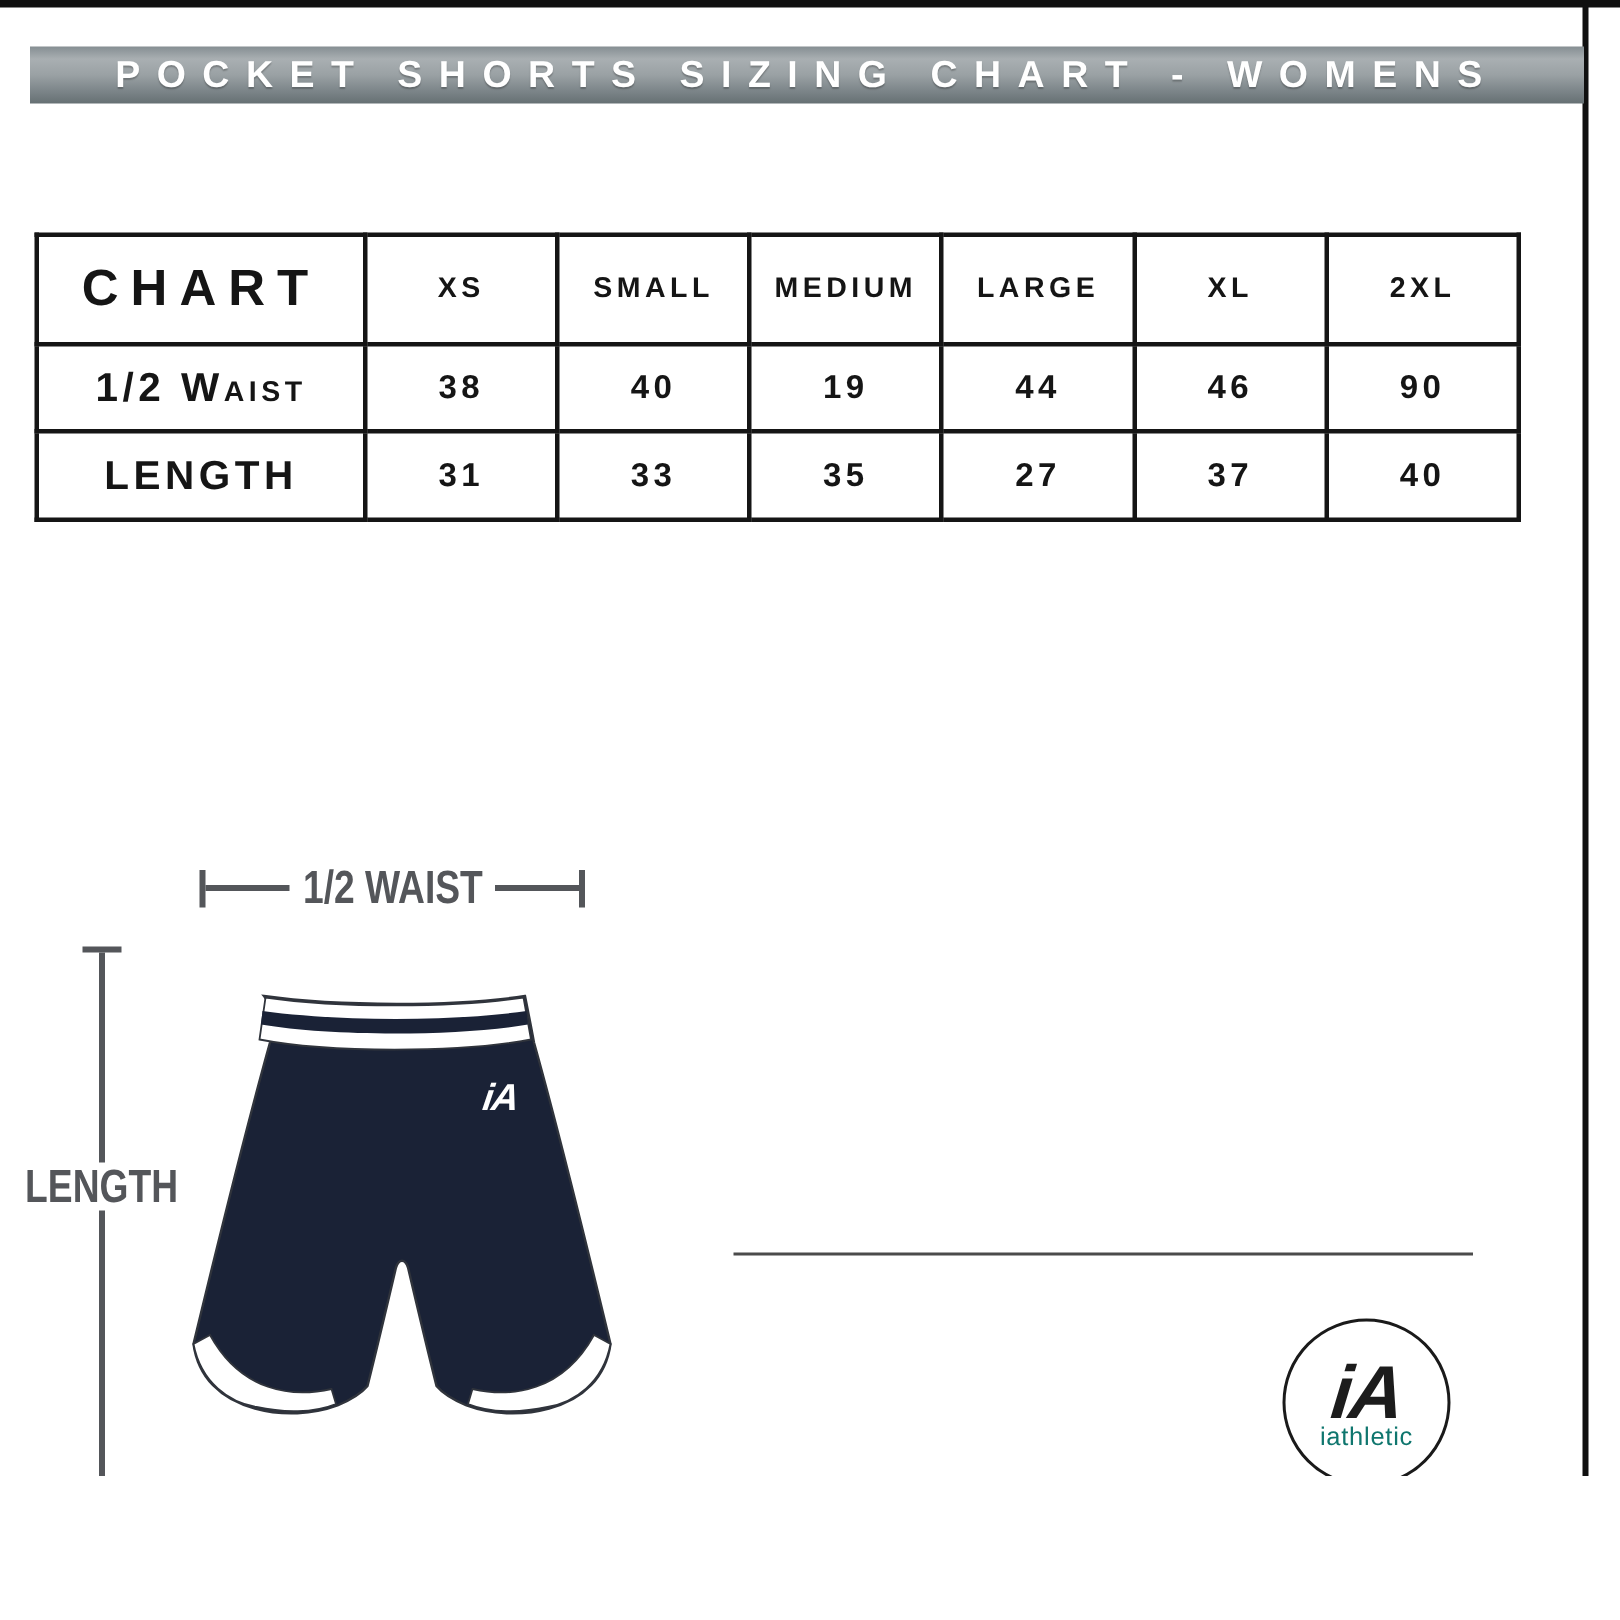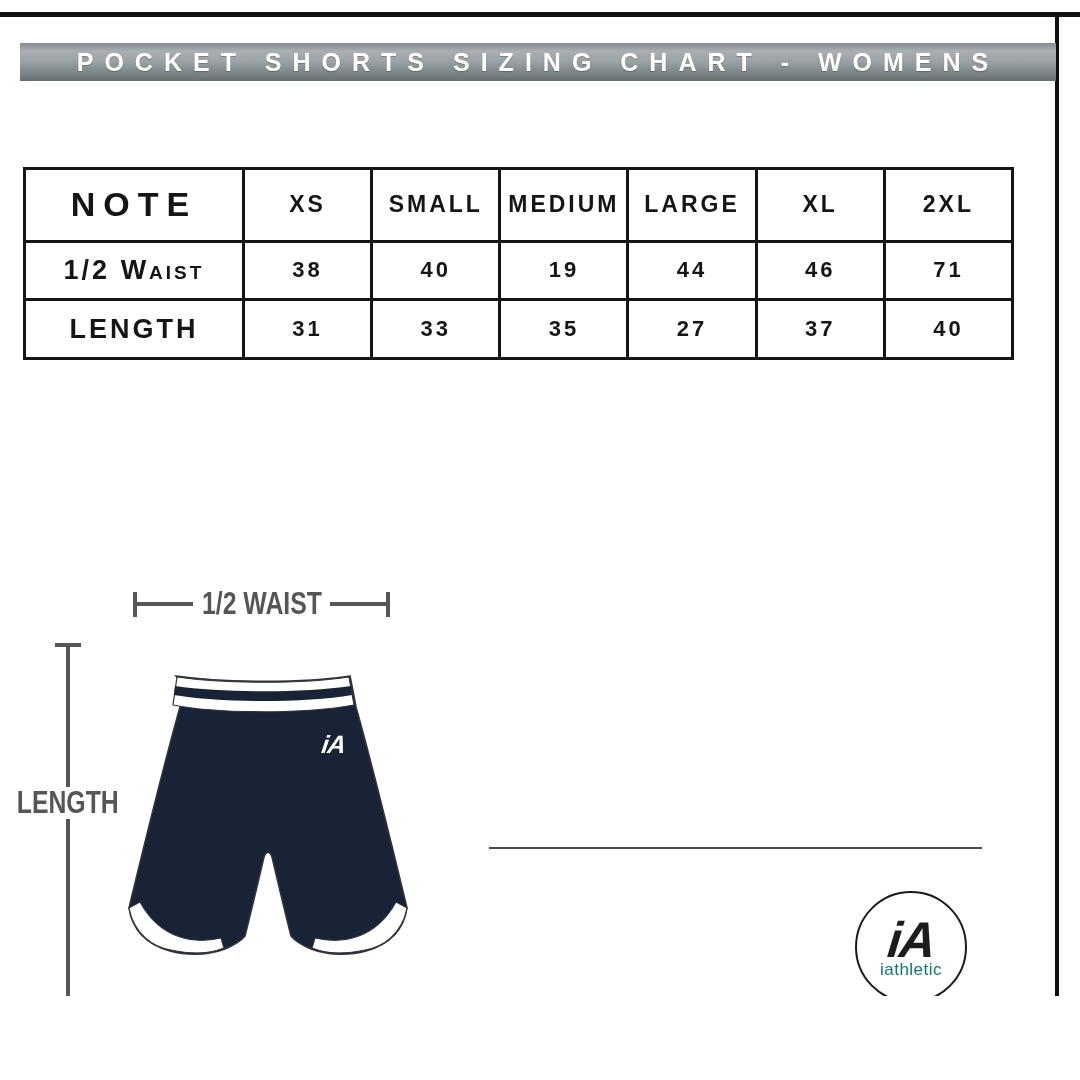--- a/index.html
+++ b/index.html
@@ -3,21 +3,21 @@
 <meta charset="utf-8">
 <style>
   :root{
     --navy:#1a2236;
     --gray:#54565a;
     --ink:#151515;
   }
   *{margin:0;padding:0;box-sizing:border-box;}
   html,body{background:#fff;}
   body{font-family:"Liberation Sans", sans-serif;}
-  .page{position:relative;width:1080px;height:984px;background:#fff;overflow:hidden;margin-top:12px;}
+  .page{position:relative;width:1080px;height:984px;background:#fff;overflow:hidden;}
 
   
   .frame-top{position:absolute;left:0;top:0;width:1080px;height:5px;background:#101010;}
   .frame-right{position:absolute;left:1055px;top:0;width:4px;height:1078px;background:#101010;}
   .frame-bottom{position:absolute;left:0;top:1072px;width:1059px;height:7px;background:#101010;}
 
   
   .title-bar{
     position:absolute;left:20px;top:31px;width:1036px;height:38px;
     background:linear-gradient(180deg,#858e92 0%,#a9afb2 22%,#9aa1a4 50%,#7c8589 78%,#667073 100%);
@@ -32,21 +32,21 @@
   table.size-table{
     position:absolute;left:23px;top:155px;width:991px;height:193px;
     border-collapse:collapse;table-layout:fixed;background:#fff;
   }
   table.size-table td{
     border:3px solid var(--ink);text-align:center;vertical-align:middle;
     color:var(--ink);font-weight:bold;
   }
   .col-size{width:219px;}
   td.hdr-size{font-size:34px;letter-spacing:8px;}
-  td.hdr-col{font-size:23px;letter-spacing:3px;}
+  td.hdr-col{font-size:19px;letter-spacing:3px;}
   td.row-label{font-size:27px;letter-spacing:3px;}
   td.row-label.smallcaps{font-variant:small-caps;}
   td.num{font-size:22px;letter-spacing:3px;}
   .cond-label{
     display:inline-block;color:var(--gray);font-weight:bold;font-size:31px;
     transform:scaleX(0.8);transform-origin:center;white-space:nowrap;letter-spacing:0px;
   }
   .waist-measure{
     position:absolute;left:133px;top:576px;width:257px;height:32px;
     display:flex;align-items:center;
@@ -115,36 +115,36 @@
       <col class="col-size">
         <col>
         <col>
         <col>
         <col>
         <col>
         <col>
     </colgroup>
     <tbody>
         <tr>
-      <td class="hdr-size">NOTE</td>
+      <td class="hdr-size">CHART</td>
       <td class="hdr-col">XS</td>
       <td class="hdr-col">SMALL</td>
       <td class="hdr-col">MEDIUM</td>
       <td class="hdr-col">LARGE</td>
       <td class="hdr-col">XL</td>
       <td class="hdr-col">2XL</td>
     </tr>
     <tr>
       <td class="row-label smallcaps">1/2 Waist</td>
       <td class="num">38</td>
       <td class="num">40</td>
       <td class="num">19</td>
       <td class="num">44</td>
       <td class="num">46</td>
-      <td class="num">71</td>
+      <td class="num">90</td>
     </tr>
     <tr>
       <td class="row-label">LENGTH</td>
       <td class="num">31</td>
       <td class="num">33</td>
       <td class="num">35</td>
       <td class="num">27</td>
       <td class="num">37</td>
       <td class="num">40</td>
     </tr>

